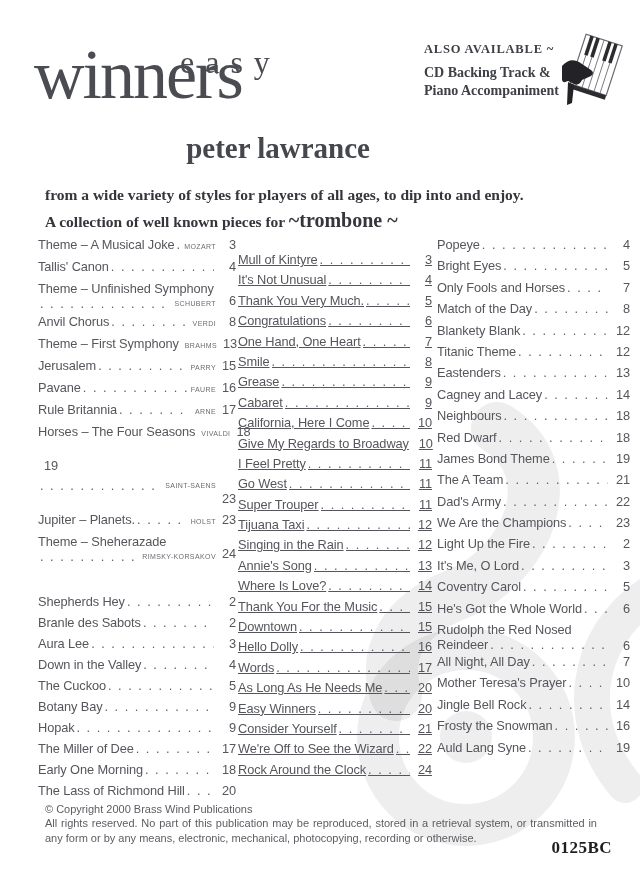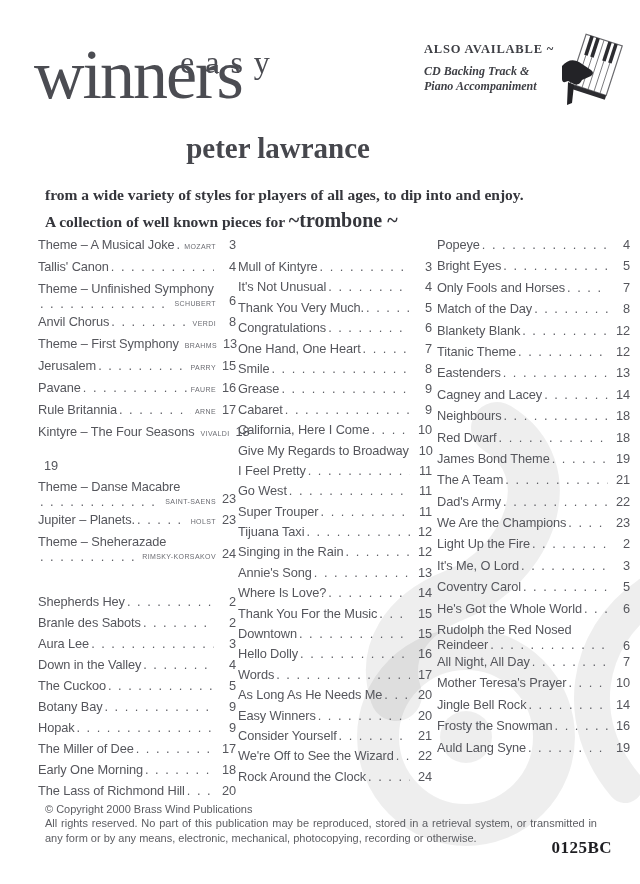--- a/index.html
+++ b/index.html
@@ -10,32 +10,32 @@
   .t-easy{position:absolute;left:180px;top:44px;font-family:"Liberation Serif",serif;
           font-size:32px;letter-spacing:11px;color:#4b4c52;z-index:1;}
   .t-winners{position:absolute;left:34px;top:40px;font-family:"Liberation Serif",serif;
           font-size:70px;letter-spacing:-2px;color:#4b4c52;line-height:1;z-index:1;}
   .t-author{position:absolute;left:0px;top:132px;width:370px;text-align:right;
           font-family:"Liberation Serif",serif;font-weight:bold;font-size:29px;color:#46474d;z-index:1;}
 
   .also{position:absolute;left:424px;top:42px;color:#3f4046;z-index:1;
         font-family:"Liberation Serif",serif;font-weight:bold;}
   .also .a1{font-size:12.5px;letter-spacing:0.8px;margin-bottom:7px;}
-  .also .a2,.also .a3{font-size:12px;line-height:1.25;font-style:italic;}
+  .also .a2,.also .a3{font-size:14px;line-height:1.25;}
 
   .logo{position:absolute;left:558px;top:30px;z-index:1;}
 
   .subtitle{position:absolute;left:45px;top:184px;color:#35363c;z-index:1;
             font-family:"Liberation Serif",serif;font-weight:bold;font-size:15.5px;line-height:1.4;}
   .instr{font-size:20px;}
 
   
   .col{position:absolute;top:237px;z-index:2;}
   #col1{left:38px;width:198px;}
-  #col2{left:238px;width:194px;top:259px;}
+  #col2{left:238px;width:194px;top:252px;text-decoration:underline;}
   #col3{left:437px;width:193px;}
   #col1 .sec + .sec{margin-top:27px;}
   #col3 .sec + .sec{}
 
   .row{display:flex;align-items:baseline;font-size:12.8px;letter-spacing:-0.1px;color:#55565c;}
   #col1 .sec:nth-child(1) .row{height:22px;}
   #col1 .sec:nth-child(2) .row{height:21px;}
   #col2 .row{height:20.4px;}
   #col3 .row{height:21.4px;}
 
@@ -163,31 +163,30 @@
           <span class="comp">FAURE</span>
           <span class="pg">16</span>
         </div>
         <div class="row">
           <span class="t">Rule Britannia</span>
           <span class="dots"></span>
           <span class="comp">ARNE</span>
           <span class="pg">17</span>
         </div>
         <div class="row">
-          <span class="t">Kintyre – The Four Seasons</span>
+          <span class="t">Horses – The Four Seasons</span>
           <span class="dots"></span>
           <span class="comp">VIVALDI</span>
           <span class="pg">18</span>
         </div>
         <div class="row2">
           <span class="pg">19</span>
         </div>
         <div class="row2">
           <div class="lines">
-            <div class="l1 t">Theme – Danse Macabre</div>
             <div class="l2">
               <span class="dots"></span>
               <span class="comp">SAINT-SAENS</span>
             </div>
           </div>
           <span class="pg">23</span>
         </div>
         <div class="row">
           <span class="t">Jupiter – Planets.</span>
           <span class="dots"></span>

